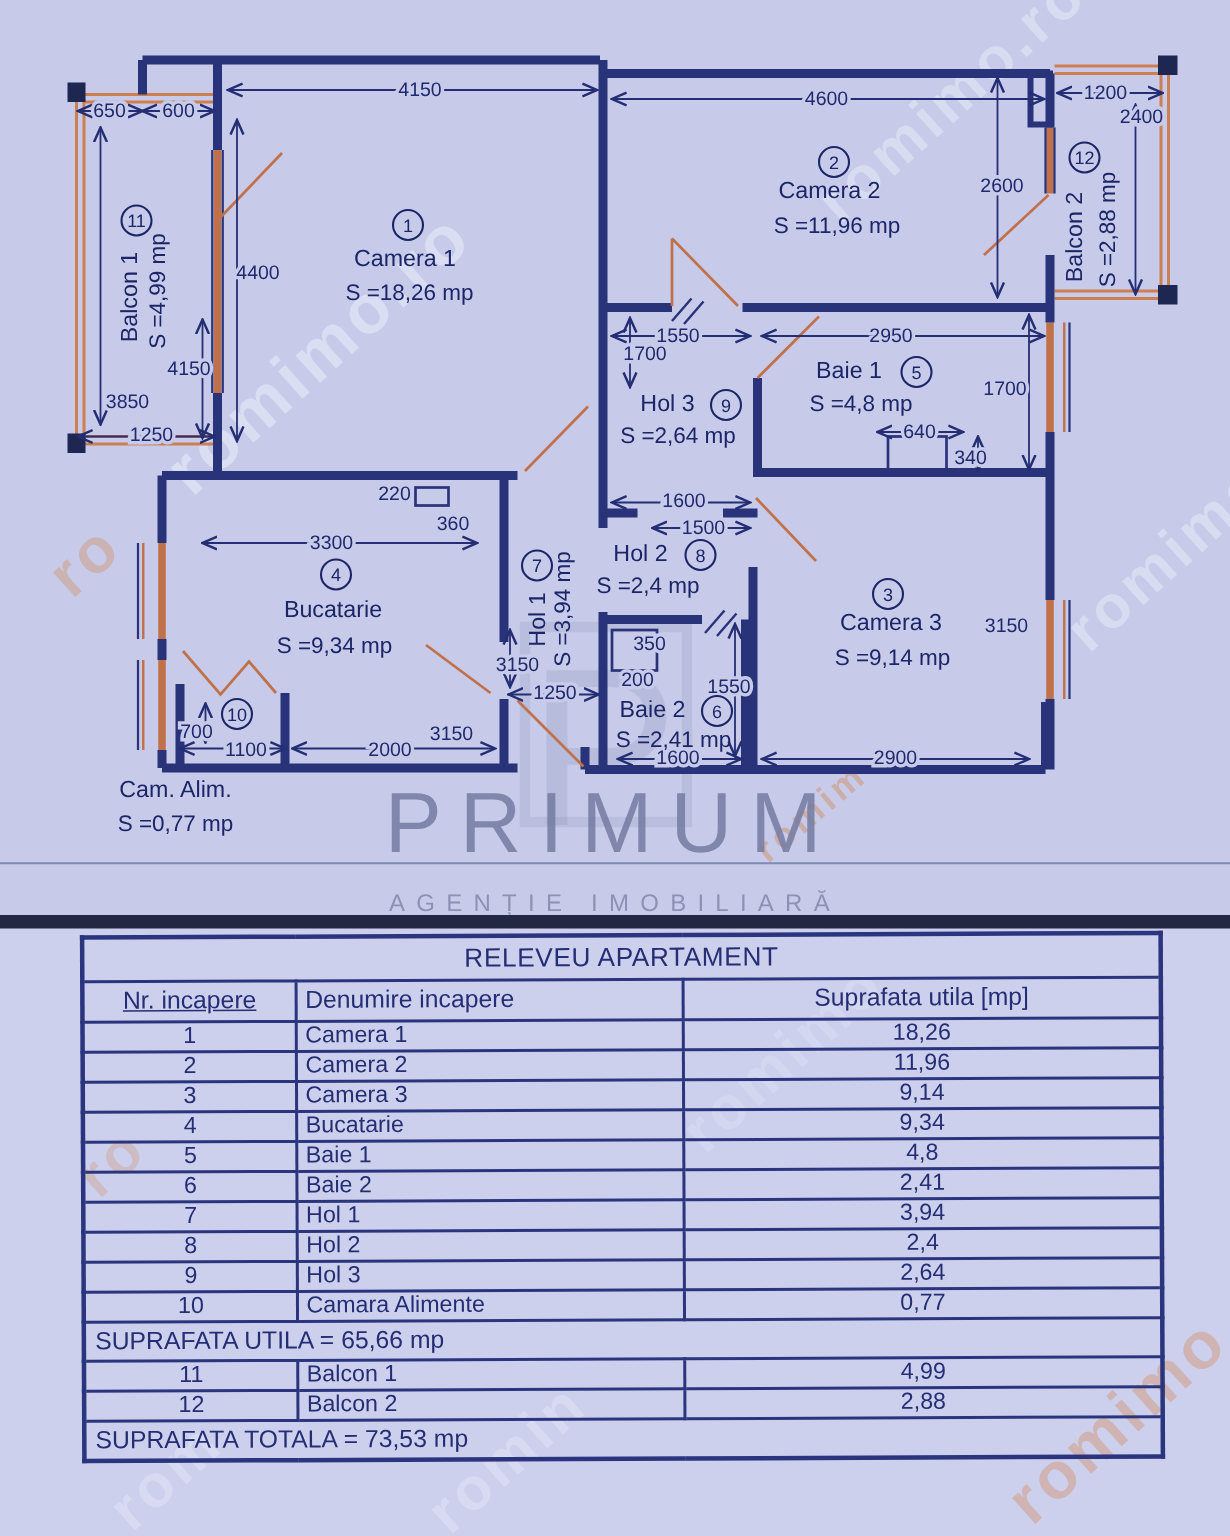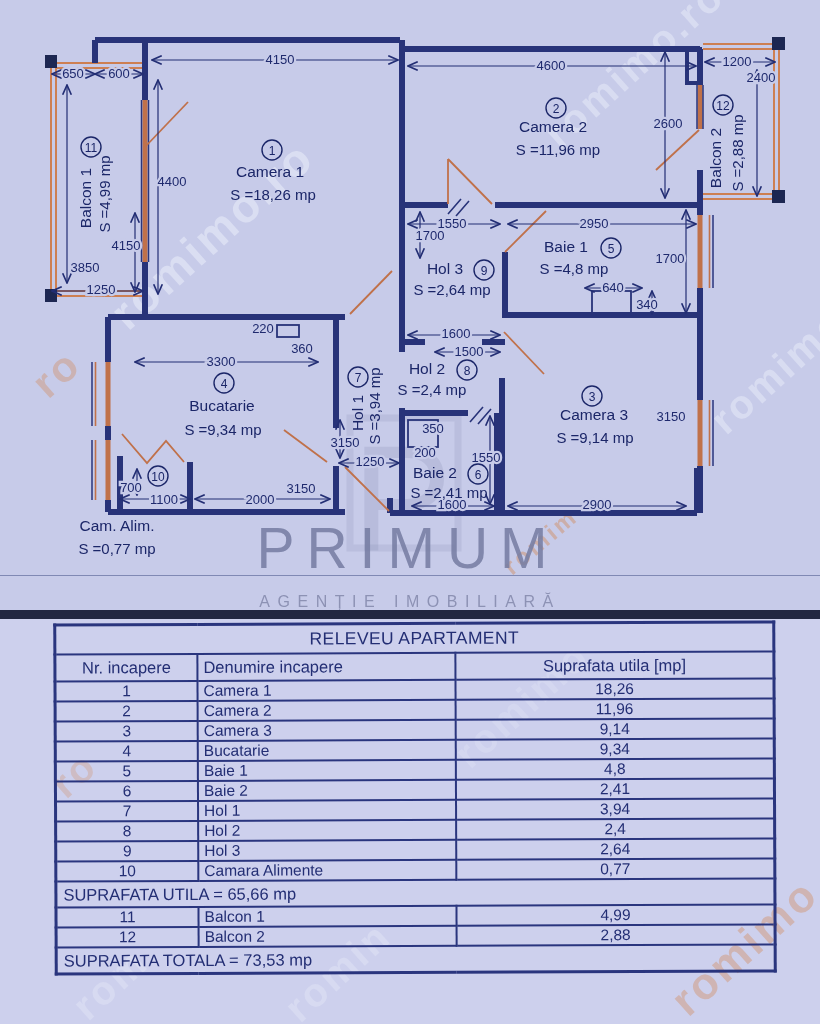--- a/index.html
+++ b/index.html
@@ -16,21 +16,21 @@
   .rcirc{fill:none;stroke:#1b2668;stroke-width:1.4;}
   .wm{font-weight:bold;letter-spacing:3px;}
   .wm-w{fill:#eef1fc;}
   .wm-o{fill:#d28c5e;}
   .table-area{position:absolute;left:54px;top:622px;width:722px;color:#232e74;
               transform:rotate(-0.25deg);}
   table{width:100%;border-collapse:collapse;border:3px solid #2a357e;}
   td,th{border:2px solid #2a357e;}
   tr.title-row td{font-size:17.5px;text-align:center;padding:3px 0;letter-spacing:.4px;}
   tr.hdr-row th{font-size:16.5px;font-weight:normal;padding:3px 5px;}
-  th.h0{text-align:center;width:130px;}
+  th.h0{text-align:center;width:130px;text-decoration:underline;}
   th.h1{text-align:left;width:246px;}
   th.h2{text-align:center;}
   tbody td{font-size:15.5px;height:18px;padding:0 5px;line-height:18px;}
   td.c0{text-align:center;}
   td.c1{text-align:left;}
   td.c2{text-align:center;}
   tr.span-row td{font-size:16.5px;text-align:left;padding:2px 6px;height:20px;}
 </style>
 </head>
 <body>

